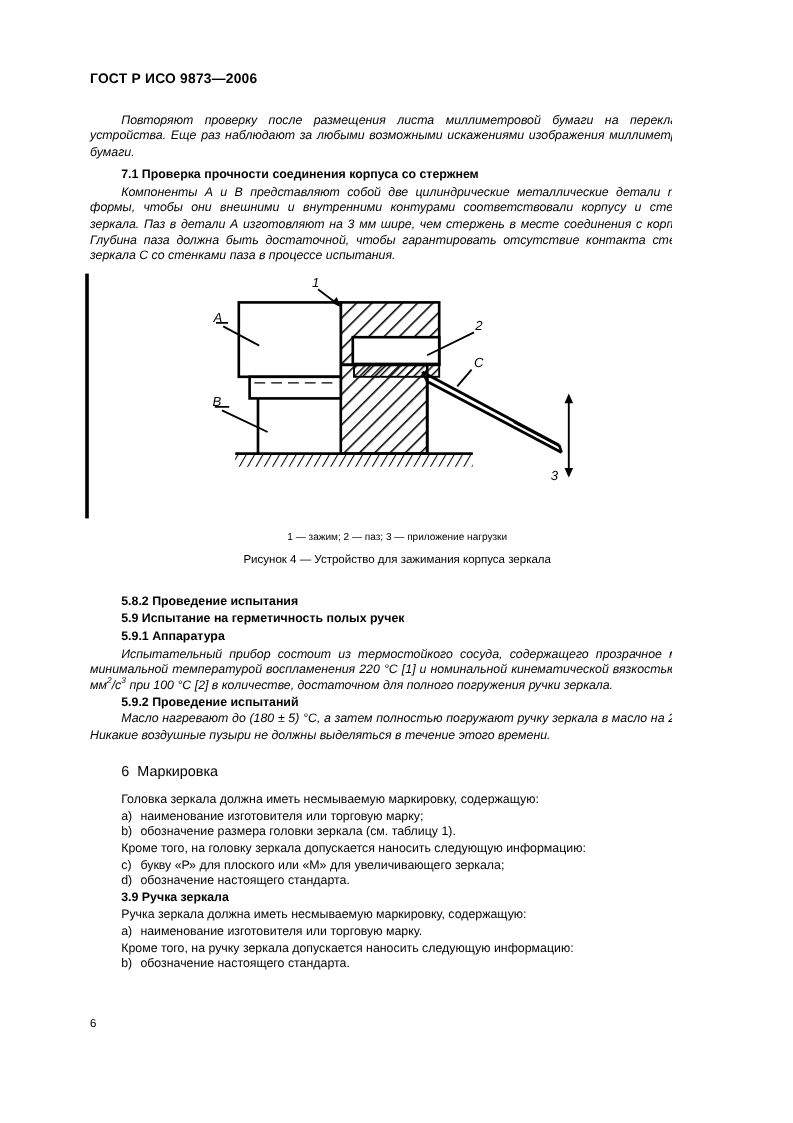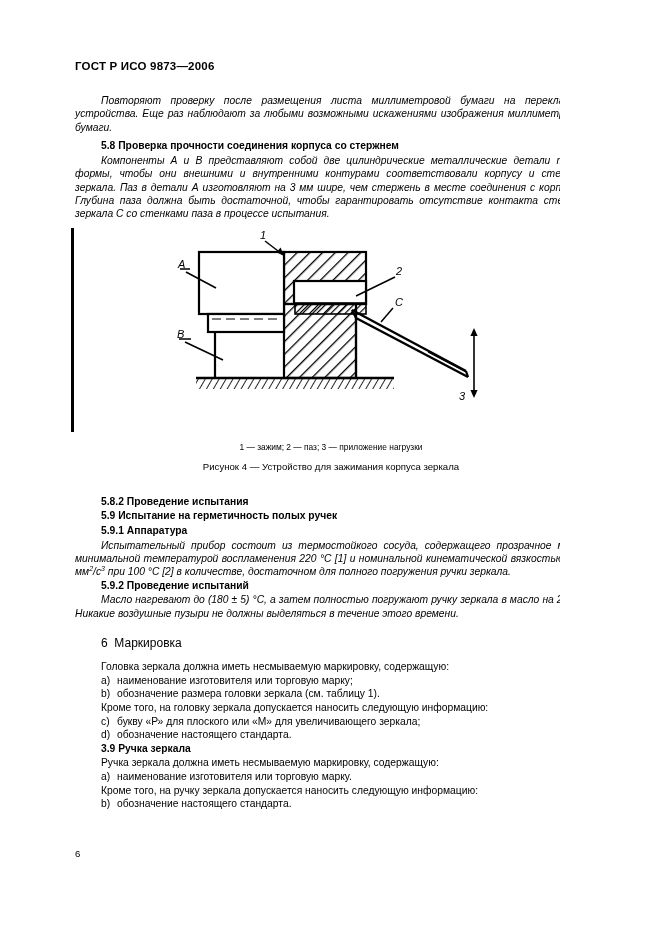--- a/index.html
+++ b/index.html
@@ -123,21 +123,21 @@
 
   <div class="content">
 
     <div class="header-title">ГОСТ Р ИСО 9873—2006</div>
 
     <p class="body-text indent">Повторяют проверку после размещения листа миллиметровой бумаги на перекладине устройства. Еще раз наблюдают за любыми возможными искажениями изображения миллиметровой бумаги.</p>
 
     <div class="gap-s"></div>
 
     <div class="h-sec">
-      <span>5.8</span>
+      <span>7.1</span>
       <span>Проверка прочности соединения корпуса со стержнем</span>
     </div>
 
 
     <p class="body-text indent">Компоненты А и В представляют собой две цилиндрические металлические детали такой формы, чтобы они внешними и внутренними контурами соответствовали корпусу и стержню зеркала. Паз в детали А изготовляют на 3 мм шире, чем стержень в месте соединения с корпусом. Глубина паза должна быть достаточной, чтобы гарантировать отсутствие контакта стержня зеркала С со стенками паза в процессе испытания.</p>
 
     <div class="gap-m"></div>
 
     <div class="figure-wrap">
       <svg class="figure-svg" width="330" height="172" viewBox="0 0 330 172">

